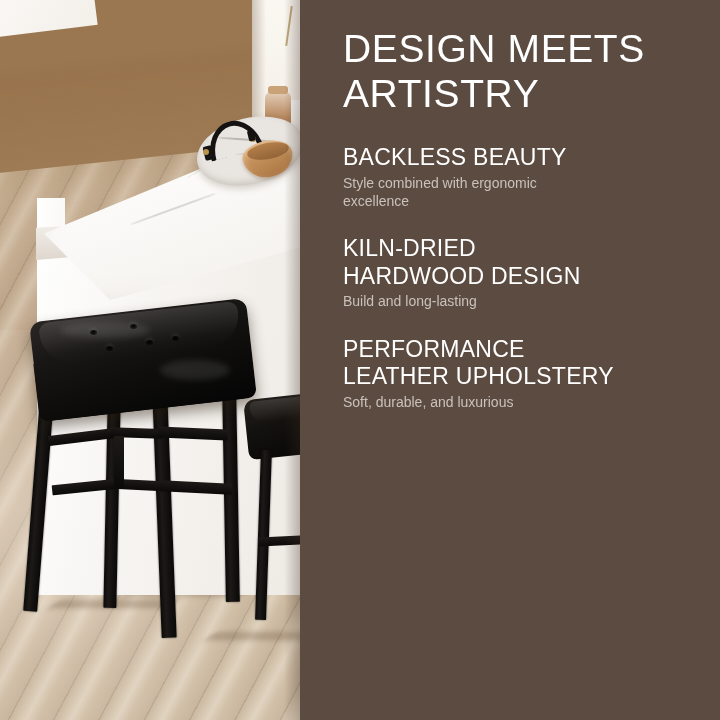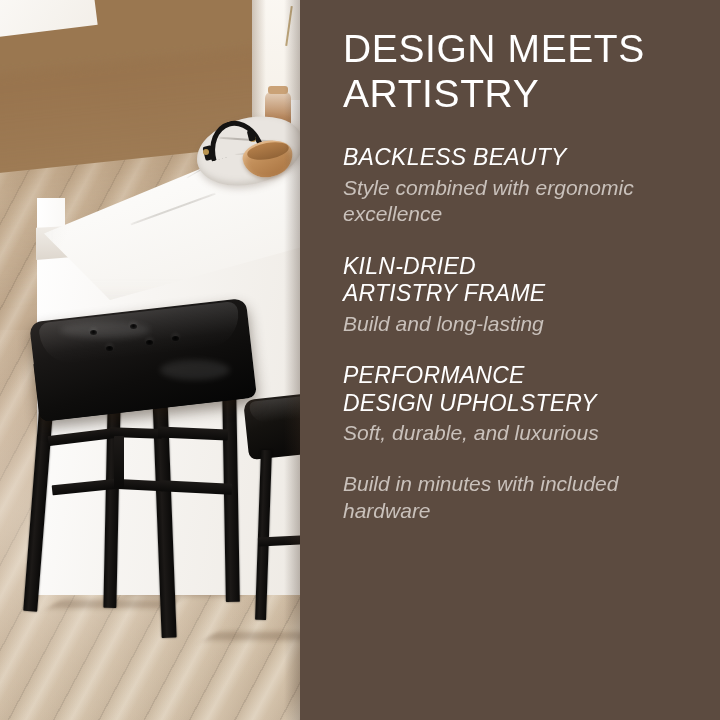--- a/index.html
+++ b/index.html
@@ -272,33 +272,33 @@
   #title {
     color:#ffffff;
     font-size:39px;
     font-weight:300;
     letter-spacing:0.6px;
     line-height:1.16;
     white-space:pre-line;
     font-stretch:condensed;
   }
   .features { margin-top:28px; }
-  .feature { margin-bottom:25px;font-style:italic; }
+  .feature { margin-bottom:25px; }
   .feature:last-child { margin-bottom:0; }
   .f-head {
     color:#ffffff;
     font-size:23px;
     font-weight:300;
     line-height:1.20;
     letter-spacing:0.25px;
     white-space:pre-line;
   }
   .f-sub {
     color:#c9c1bb;
-    font-size:21px;
+    font-size:14px;
     font-weight:300;
     line-height:1.25;
     margin-top:3px;
     white-space:pre-line;
   }
 </style>
 </head>
 <body>
 
 <div id="stage">
@@ -397,31 +397,29 @@
 
       <div class="feature">
         <div class="f-head">BACKLESS BEAUTY</div>
         <div class="f-sub">Style combined with ergonomic
 excellence</div>
       </div>
 
 
       <div class="feature">
         <div class="f-head">KILN-DRIED
-ARTISTRY FRAME</div>
+HARDWOOD DESIGN</div>
         <div class="f-sub">Build and long-lasting</div>
       </div>
 
       <div class="feature">
         <div class="f-head">PERFORMANCE
-DESIGN UPHOLSTERY</div>
+LEATHER UPHOLSTERY</div>
         <div class="f-sub">Soft, durable, and luxurious</div>
       </div>
 
       <div class="feature">
-        <div class="f-sub">Build in minutes with included
-hardware</div>
       </div>
 
     </div>
   </div>
 
 </div>
 
 </body></html>

